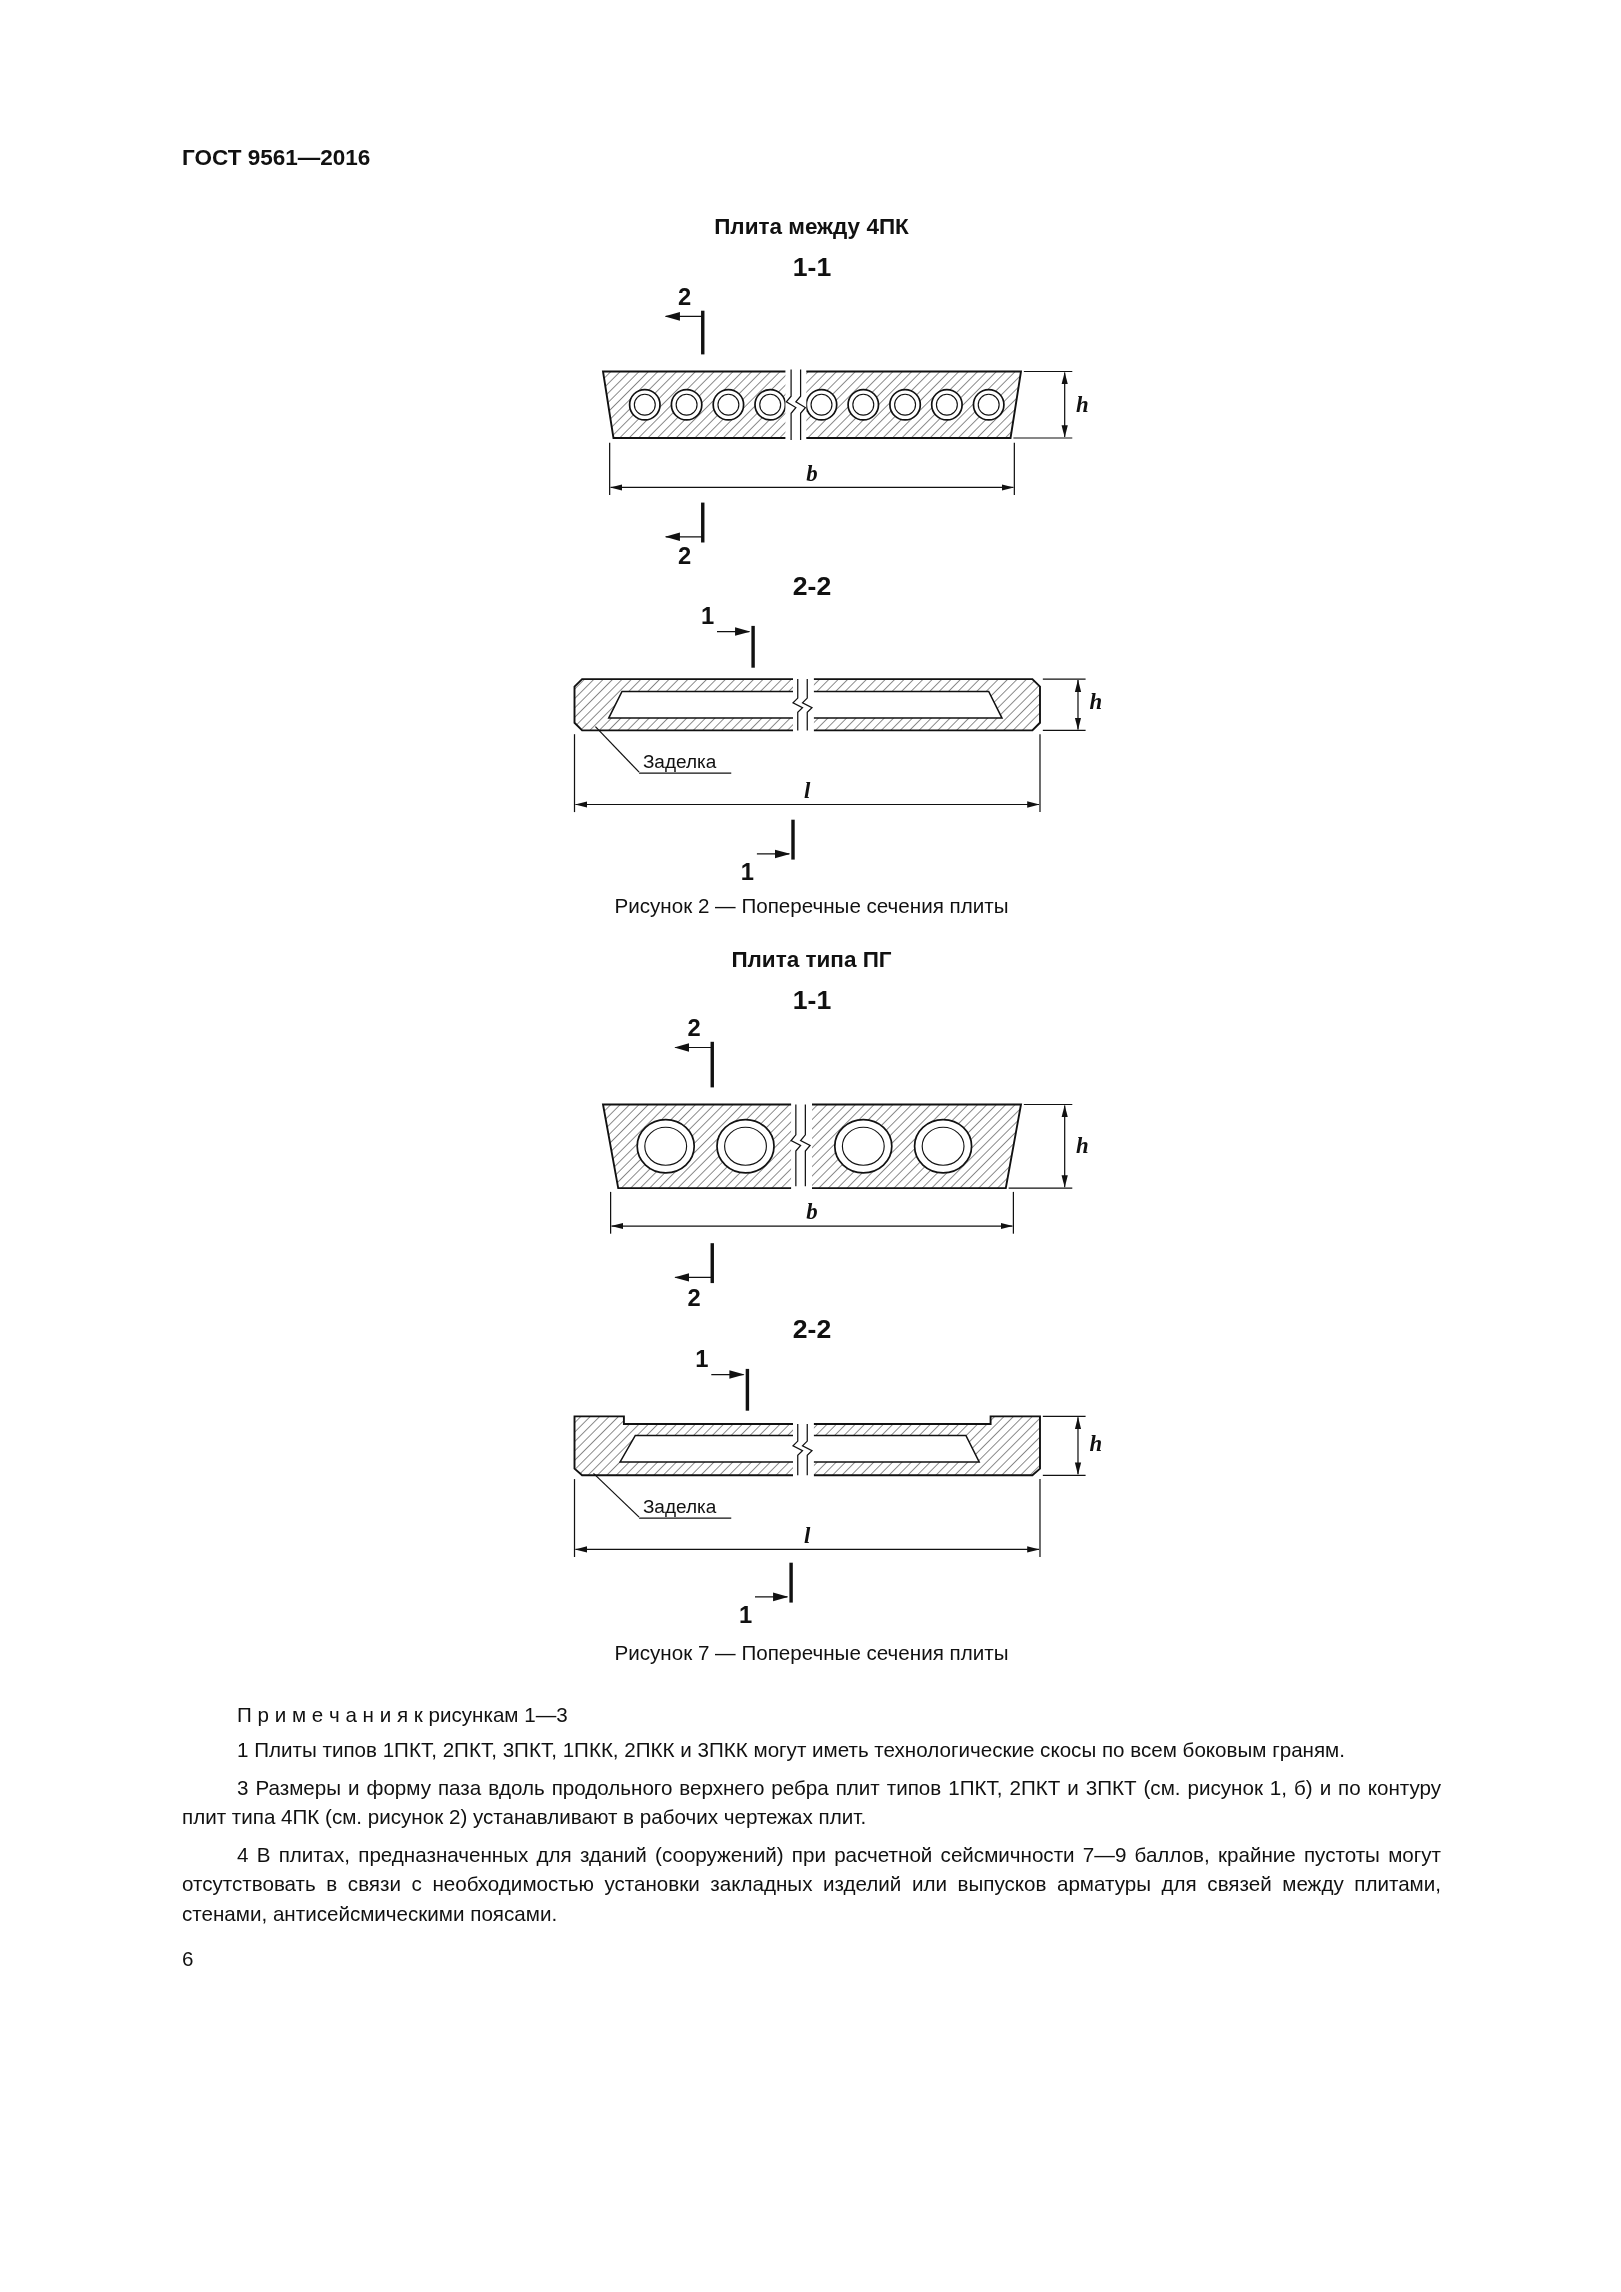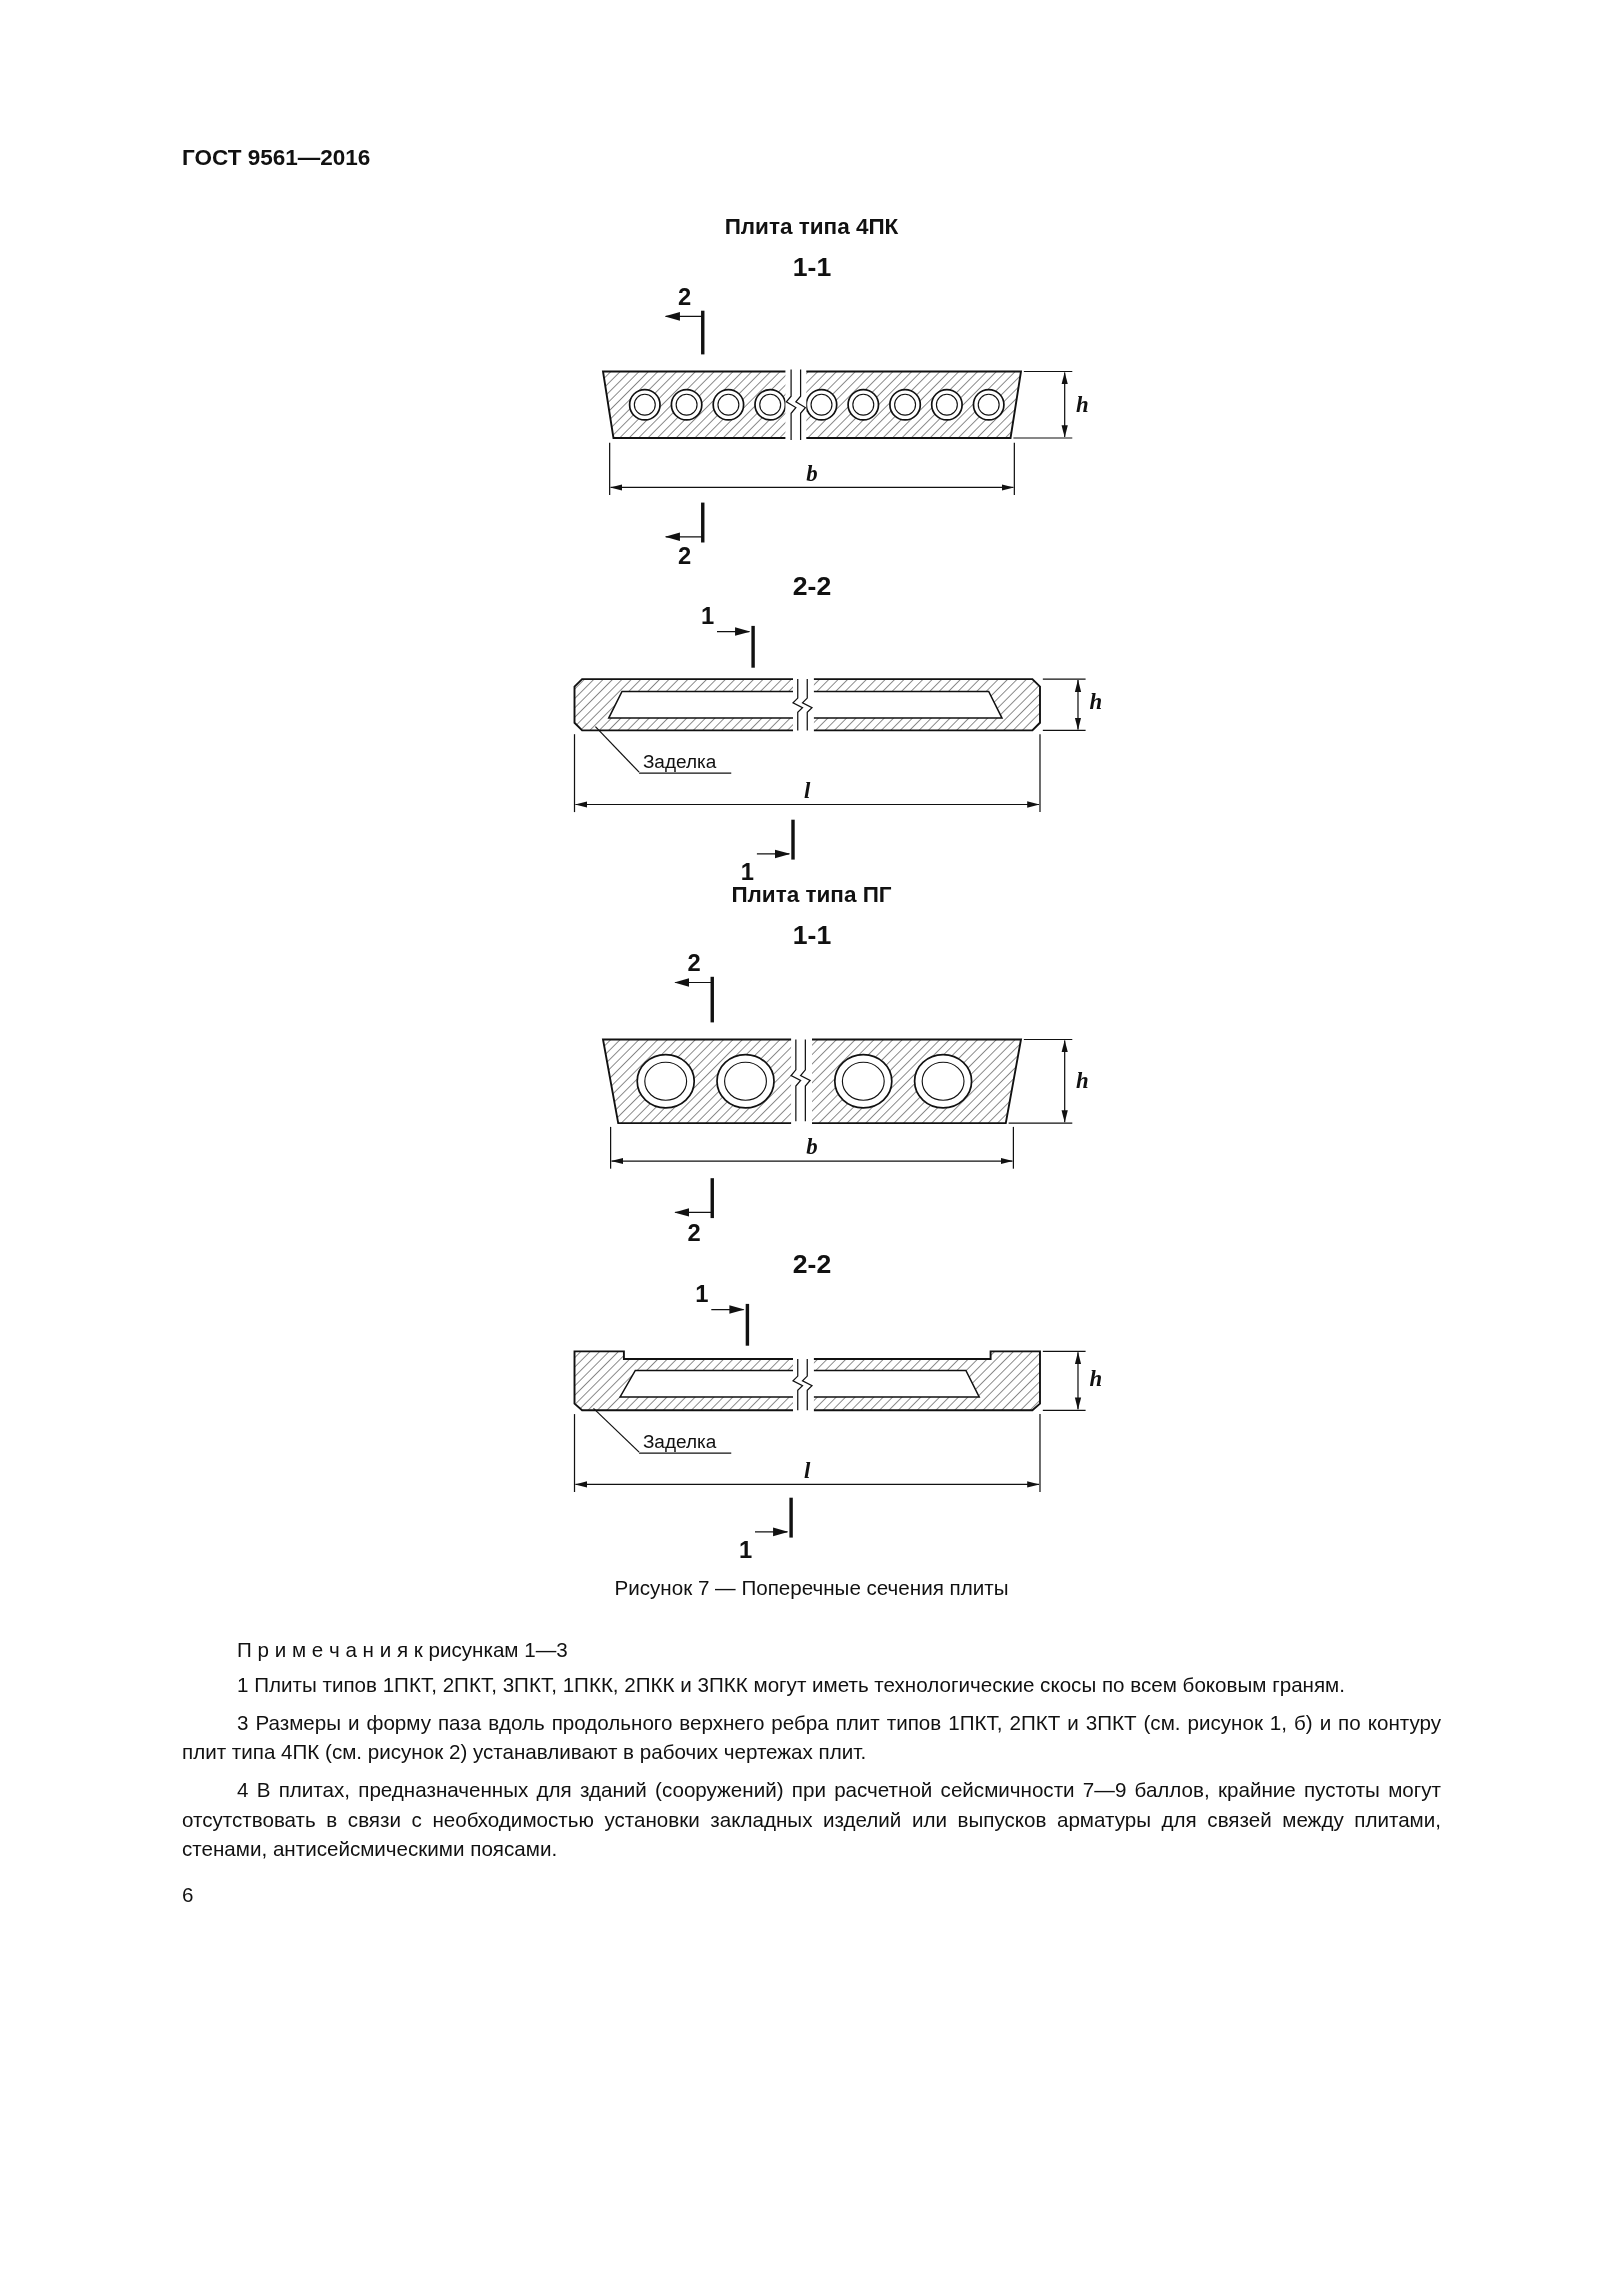--- a/index.html
+++ b/index.html
@@ -50,21 +50,21 @@
         <path d="M16,5 L0,0.5 L0,9.5 Z" fill="#111"></path>
       </marker>
     </defs>
   </svg>
 
   <div class="content">
 
     <div class="doc-header">ГОСТ 9561—2016</div>
 
     <section>
-      <h3 class="fig-title">Плита типа 4ПК</h3>
+      <h3 class="fig-title">Плита между 4ПК</h3>
 
       <div class="drawing">
         <svg width="608" viewBox="0 0 640 336">
           <text x="320" y="30" text-anchor="middle" class="secLabel">1-1</text>
 
           <g>
             <line x1="205" y1="66" x2="205" y2="112" class="cutline"></line>
             <line x1="205" y1="72" x2="166" y2="72" class="thin" marker-end="url(#cutArrow)"></line>
             <text x="186" y="60" text-anchor="middle" class="cutLabel">2</text>
           </g>
@@ -161,20 +161,21 @@
           </g>
 
           <g>
             <line x1="300" y1="266" x2="300" y2="308" class="cutline"></line>
             <line x1="262" y1="302" x2="296" y2="302" class="thin" marker-end="url(#cutArrow)"></line>
             <text x="252" y="330" text-anchor="middle" class="cutLabel">1</text>
           </g>
         </svg>
       </div>
 
+      <p class="fig-caption">Рисунок 2 — Поперечные сечения плиты</p>
     </section>
 
     <section>
       <h3 class="fig-title">Плита типа ПГ</h3>
 
       <div class="drawing">
         <svg width="608" viewBox="0 0 640 346">
           <text x="320" y="30" text-anchor="middle" class="secLabel">1-1</text>
 
           <g>

